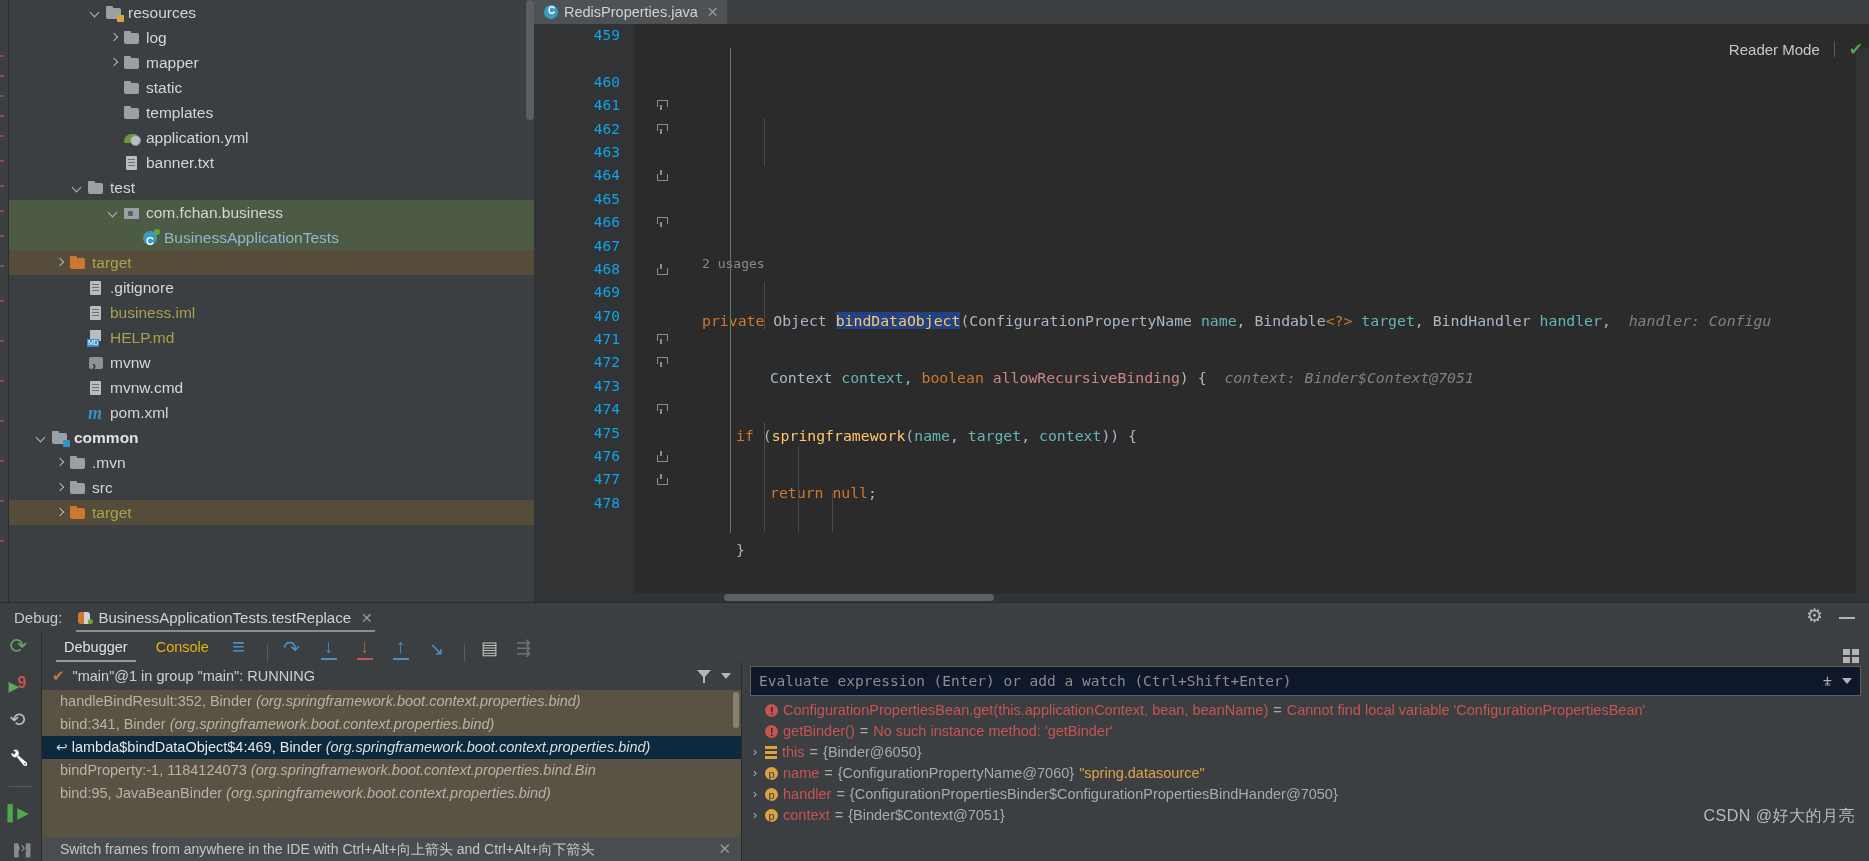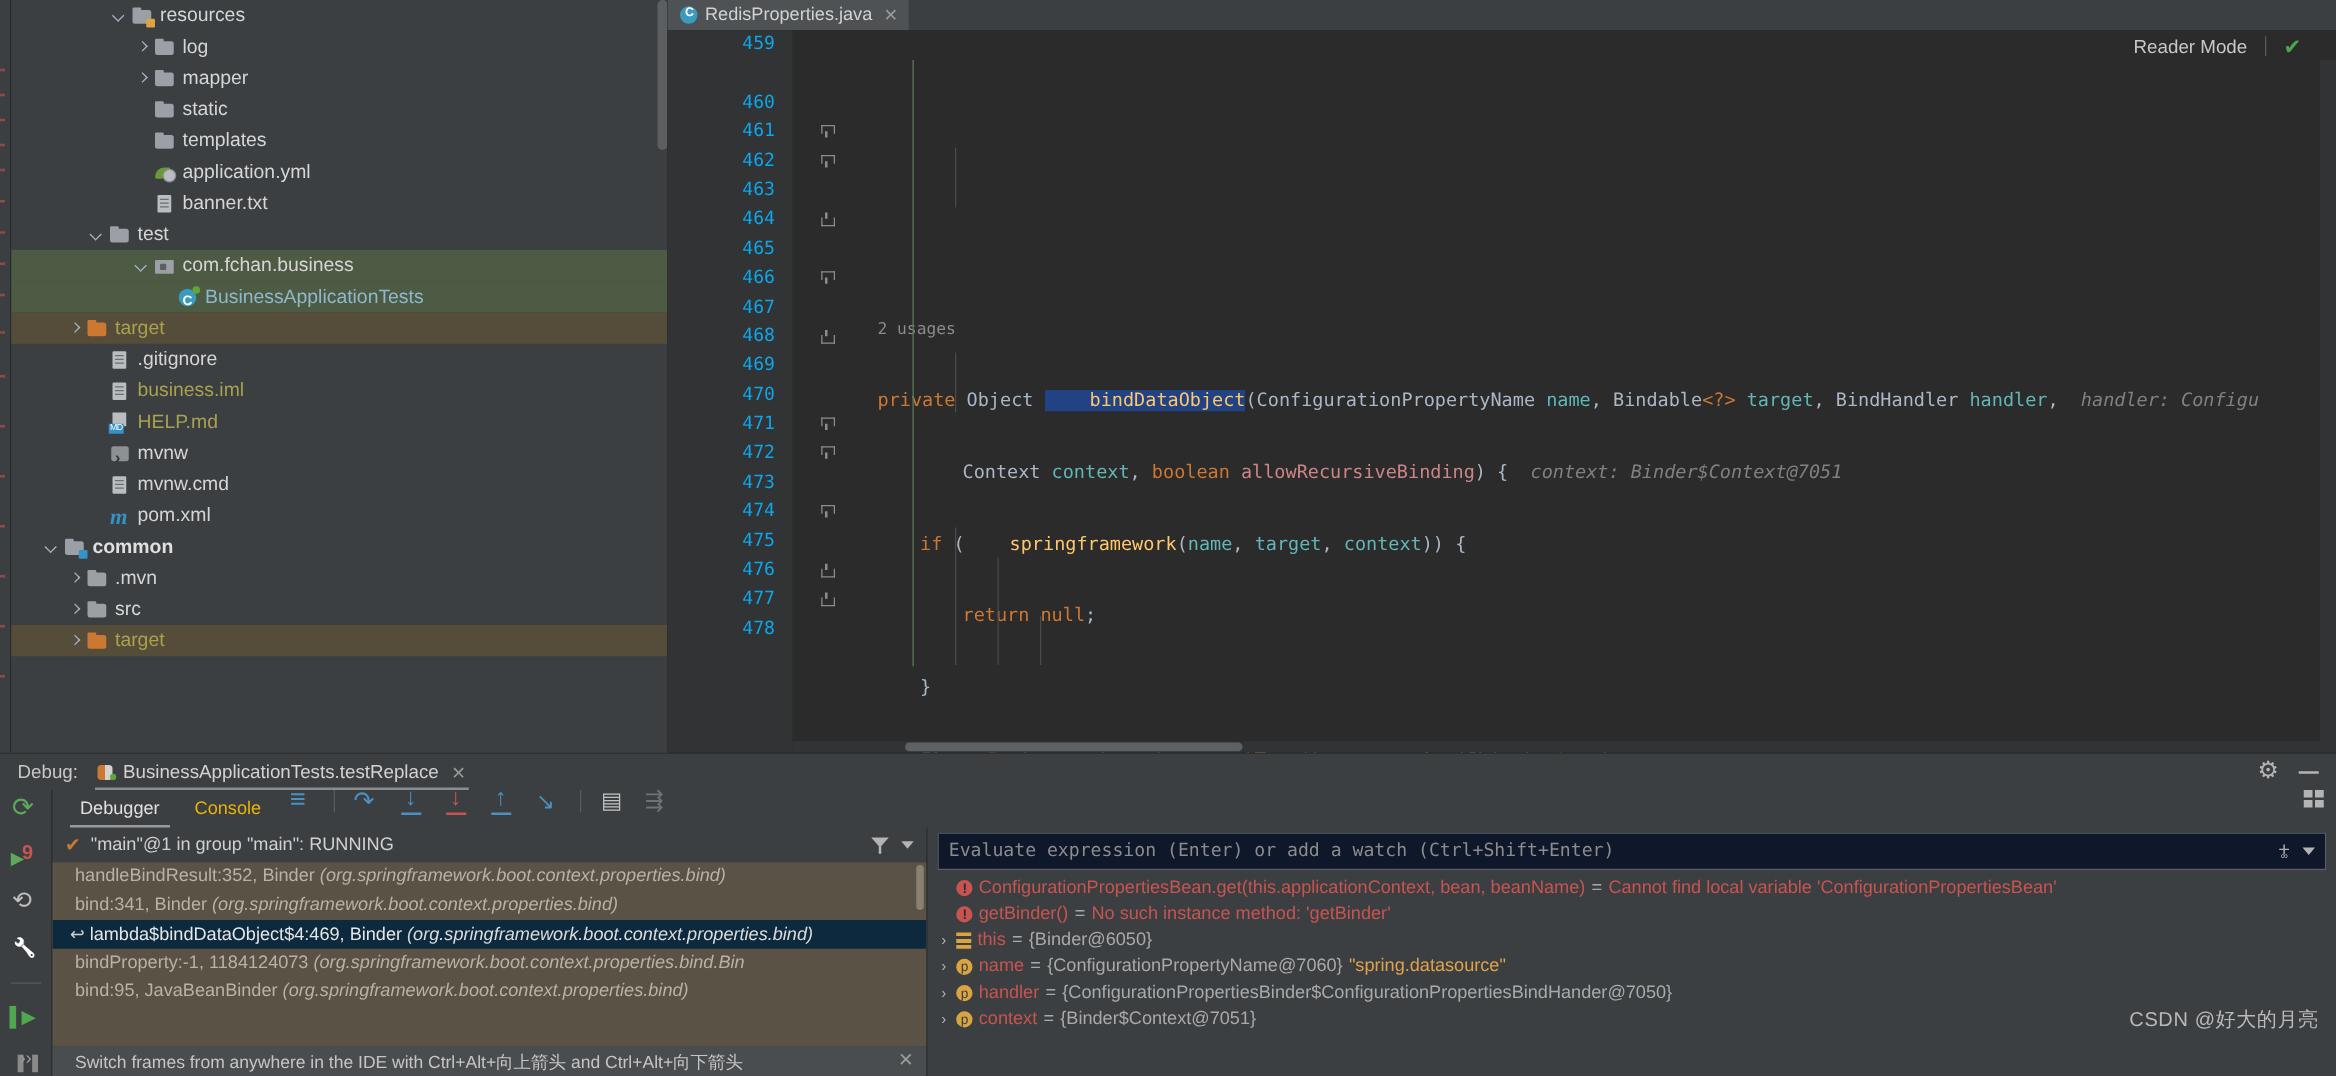--- a/index.html
+++ b/index.html
@@ -107,21 +107,21 @@
   .tree-scroll { position:absolute; right:0; top:0; width:8px; height:120px; background:#5c5f61; border-radius:4px;}
 
   
   .editor { flex: 1; background: #2b2b2b; position: relative; overflow: hidden; display:flex; flex-direction:column;}
   .tabbar { height: 24px; background: #3c3f41; display: flex; align-items: stretch; position:relative;}
   .tab { background: #4e5254; display: flex; align-items: center; padding: 0 8px 0 10px; gap:6px; font-size: 14.5px; color: #d2d2d2; }
   .tab .ticon { width:14px; height:14px; border-radius:50%; background:#3a9bbf; position:relative; flex:0 0 14px;}
   .tab .ticon::after { content:"C"; position:absolute; left:4px; top:-1px; font-size:10px; color:#fff; font-weight:bold; line-height:14px;}
   .tab .close { color:#9a9a9a; font-size:14px; margin-left:3px; cursor:pointer;}
 
-  .readerbar { position:absolute; right:0; top:24px; height:26px; display:flex; align-items:center; gap:14px; padding-right:28px; z-index:5;}
+  .readerbar { position:absolute; right:0; top:36px; height:26px; display:flex; align-items:center; gap:14px; padding-right:6px; z-index:5;}
   .readerbar .rm { font-size:15px; color:#c8c8c8;}
   .readerbar .divider { width:1px; height:16px; background:#5a5a5a;}
   .readerbar .check { color:#4fa44f; font-size:17px;}
 
   .code-area { flex:1; display:flex; position:relative; background:#2b2b2b; overflow:hidden;}
   .gutter { width: 100px; flex:0 0 100px; background:#313335; position:relative; }
   .gutter .ln {
     height: 23.4px; line-height: 23.4px; text-align:right; padding-right: 14px;
     color:#0ea5e9; font-size:14.5px; font-family:"DejaVu Sans Mono", monospace;
     position:relative;
@@ -148,21 +148,21 @@
     font-family:"DejaVu Sans Mono", monospace;
     font-size:14.8px;
     white-space:pre;
     padding-left: 6px;
   }
   .code .line { height:23.4px; line-height:23.4px; }
   .code .hint { color:#808080; font-style:italic; }
   .code .usages { color:#8a8a8a; font-size:13px; font-style:normal;}
   .kw { color:#cc7832; }
   .ty { color:#a9b7c6; }
-  .fn { color:#ffc66d;padding-left:36px; }
+  .fn { color:#ffc66d; }
   .param { color:#62b6b6; }
   .brace { color:#a9b7c6; }
   .pink { color:#cb8585; }
   .sel-token { background:#214283; }
   .indent-guide { position:absolute; width:1px; background:#4a4a4a; }
   .indent-guide.active { background:#5a7d5a; }
 
   .editor-hscroll { position:absolute; left:0; bottom:0; height:9px; background:#313335; width:100%;}
   .editor-hscroll .thumb { position:absolute; left:90px; top:1px; height:7px; width:270px; background:#5e6163; border-radius:4px;}
   .editor-vmark { position:absolute; right:0; top:24px; bottom:0; width:13px; background:#313335;}
@@ -189,21 +189,21 @@
   .debug-body { flex:1; display:flex; position:relative;}
   .side-tools {
     width: 42px; flex:0 0 42px; background:#3c3f41; border-right:1px solid #2b2b2b;
     display:flex; flex-direction:column; align-items:center; padding-top:8px; gap:14px; position:relative;
   }
   .side-tools .ti { width:22px; height:22px; position:relative; }
   .side-tools .sep { width:24px; height:1px; background:#5a5a5a; margin:2px 0;}
   .side-tools .more { position:absolute; bottom:6px; color:#9a9a9a; font-size:15px;}
 
   .dbg-main { flex:1; display:flex; flex-direction:column; min-width:0;}
-  .dbg-toolbar { height:30px; display:flex; align-items:flex-start; gap:0; padding-left:8px; position:relative;}
+  .dbg-toolbar { height:30px; display:flex; align-items:flex-end; gap:0; padding-left:8px; position:relative;}
   .dtab { padding:0 14px; height:30px; line-height:30px; font-size:14.5px; color:#eab308; position:relative;}
   .dtab.active { color:#e0e0e0;}
   .dtab.active::after { content:""; position:absolute; left:6px; right:6px; bottom:0; height:2px; background:#9a9a9a;}
   .tb-sep { width:1px; height:18px; background:#5a5a5a; margin:0 8px;}
   .tbi { width:22px; height:22px; position:relative; margin:0 7px;}
 
   .dbg-split { flex:1; display:flex; min-height:0;}
   .frames { width: 700px; flex:0 0 700px; display:flex; flex-direction:column; border-right:1px solid #2b2b2b; position:relative;}
   .thread-row { height:28px; display:flex; align-items:center; gap:8px; padding-left:10px; position:relative; font-size:14.5px; color:#d0d0d0;}
   .thread-row .tick { color:#cc7832; font-size:15px;}

